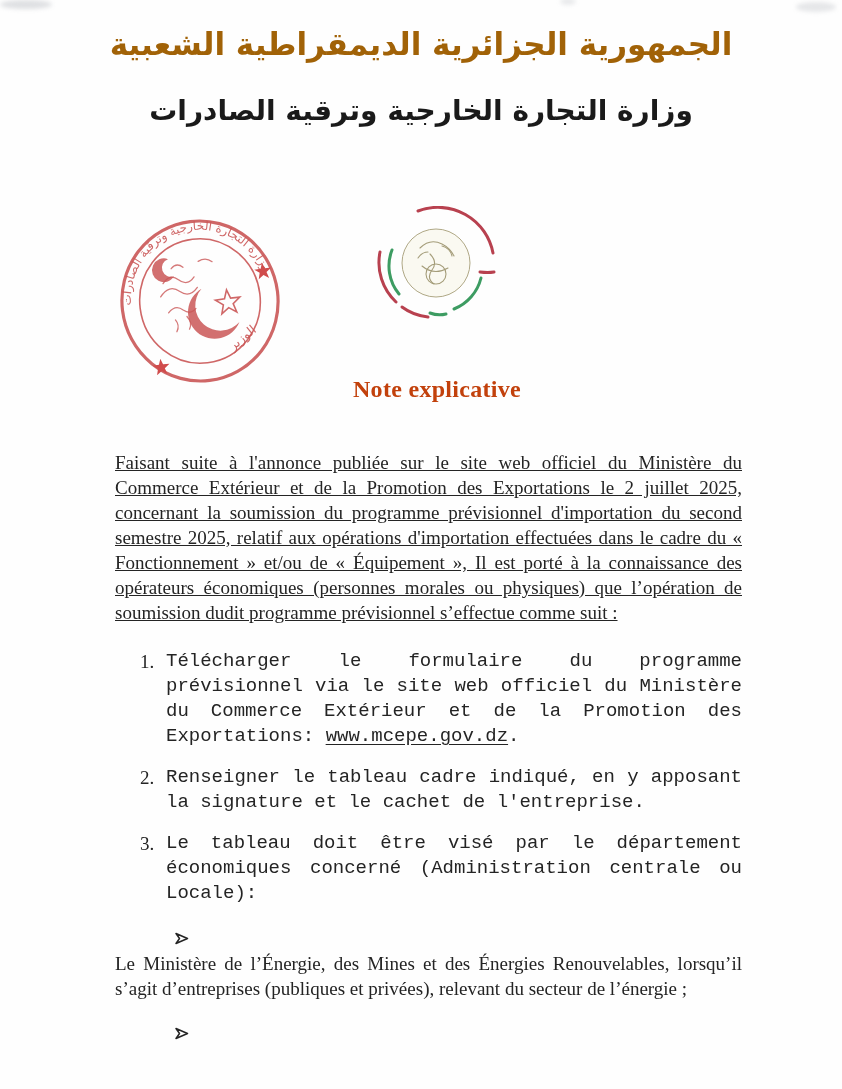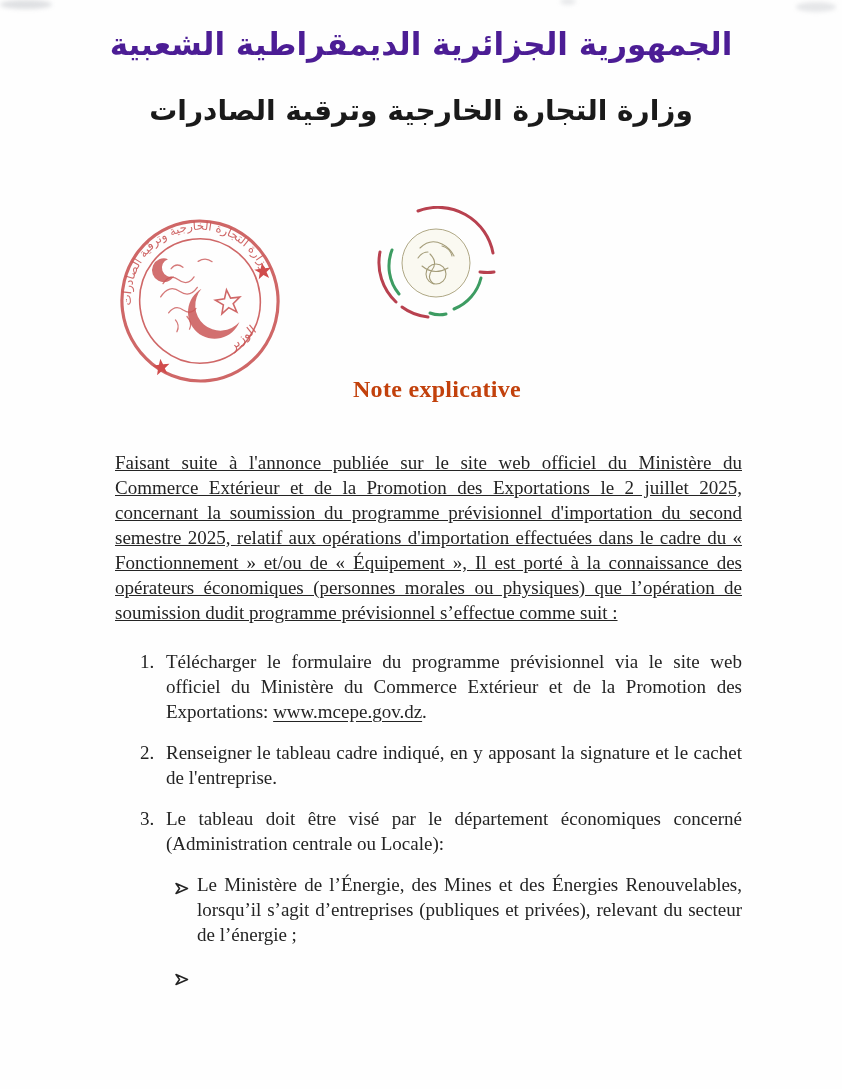--- a/index.html
+++ b/index.html
@@ -15,21 +15,21 @@
   
   .smudge{position:absolute;background:#b9bcc2;border-radius:50%;filter:blur(2px);}
   .smudge.s1{left:0;top:0;width:52px;height:9px;opacity:.45;}
   .smudge.s2{left:560px;top:-2px;width:16px;height:7px;opacity:.30;}
   .smudge.s3{left:796px;top:2px;width:40px;height:10px;opacity:.35;}
 
   
   .arabic-header{position:absolute;left:0;top:26px;width:100%;text-align:center;direction:rtl;}
   .arabic-line1{
     font-family:"DejaVu Sans", sans-serif;
-    font-size:31px;font-weight:bold;color:#4c1d95;
+    font-size:31px;font-weight:bold;color:#a16207;
     letter-spacing:.5px;
   }
   .arabic-line2{
     font-family:"DejaVu Sans", sans-serif;
     font-size:28px;font-weight:bold;color:#1a1a1a;
     margin-top:32px;
   }
 
   
   .stamp{position:absolute;left:116px;top:218px;width:168px;height:166px;transform:rotate(-7deg);opacity:.92;}
@@ -44,24 +44,24 @@
 
   .body-text{
     position:absolute;left:115px;top:450px;width:627px;
     font-size:19px;line-height:25px;color:#242424;
     text-align:justify;
   }
   .intro{margin:0 0 24px 0;text-decoration:underline;}
 
   .olist-item{display:flex;margin:0 0 16px 0;}
   .olist-item .num{flex:0 0 26px;margin-left:25px;text-align:left;}
-  .olist-item .txt{flex:1;text-align:justify;}
+  .olist-item .txt{flex:1;text-align:justify;font-family:Liberation Mono, monospace;}
   .doclink{color:#242424;text-decoration:underline;text-underline-offset:3px;cursor:pointer;}
 
-  .bullet-item{display:flex;margin:8px 0 16px 0;}
+  .bullet-item{display:flex;margin:8px 0 16px 0;flex-direction:column;}
   .bullet-item .marker{flex:0 0 22px;margin-left:60px;padding-top:4px;}
   .bullet-item .txt{flex:1;text-align:justify;}
 
   .page-footer{
     position:absolute;left:0;top:1083px;width:100%;
     text-align:left;font-size:24px;color:#2a2a2a;
   }
 </style>
 </head>
 <body>

